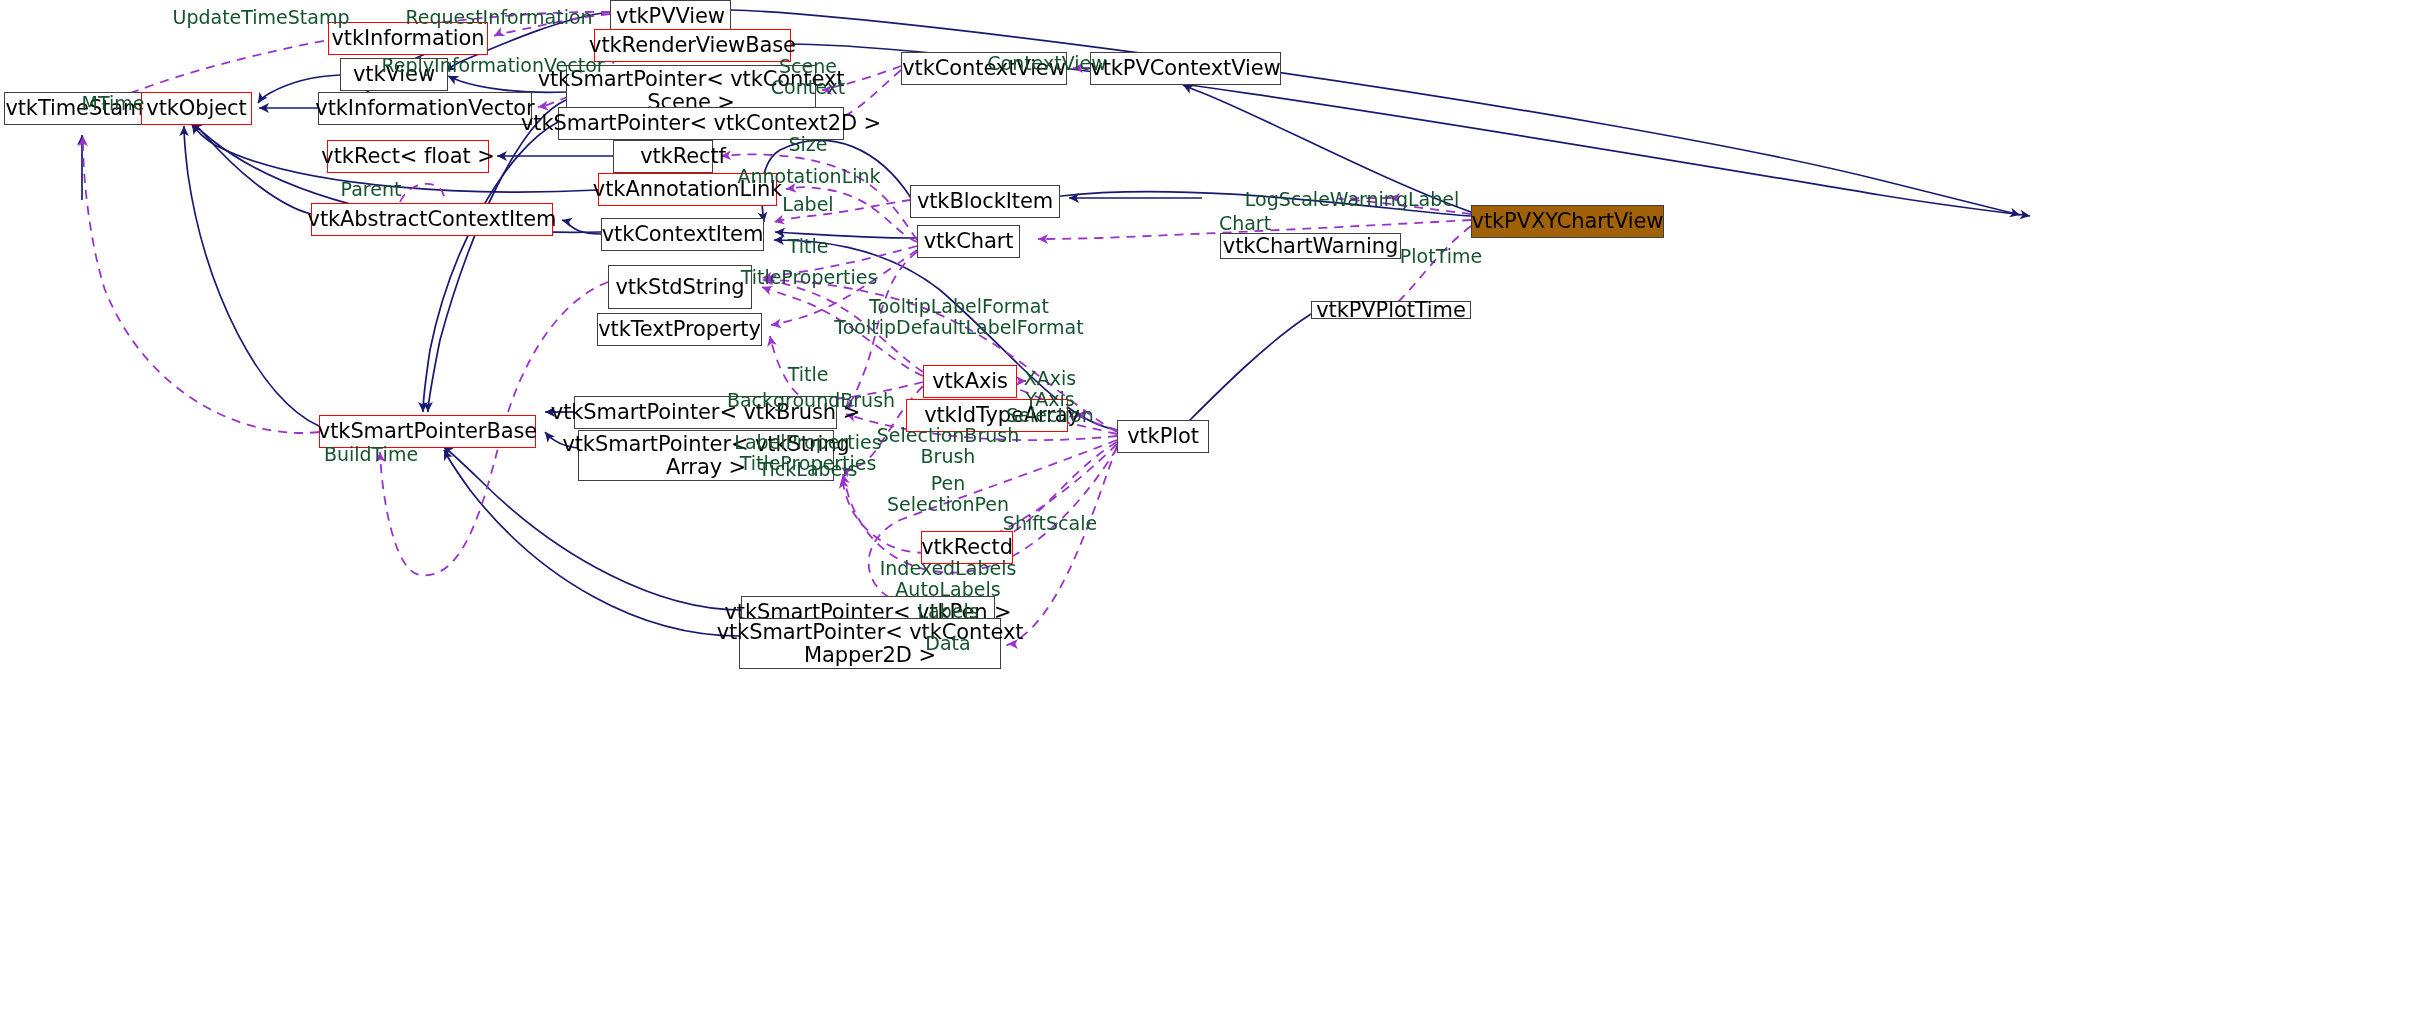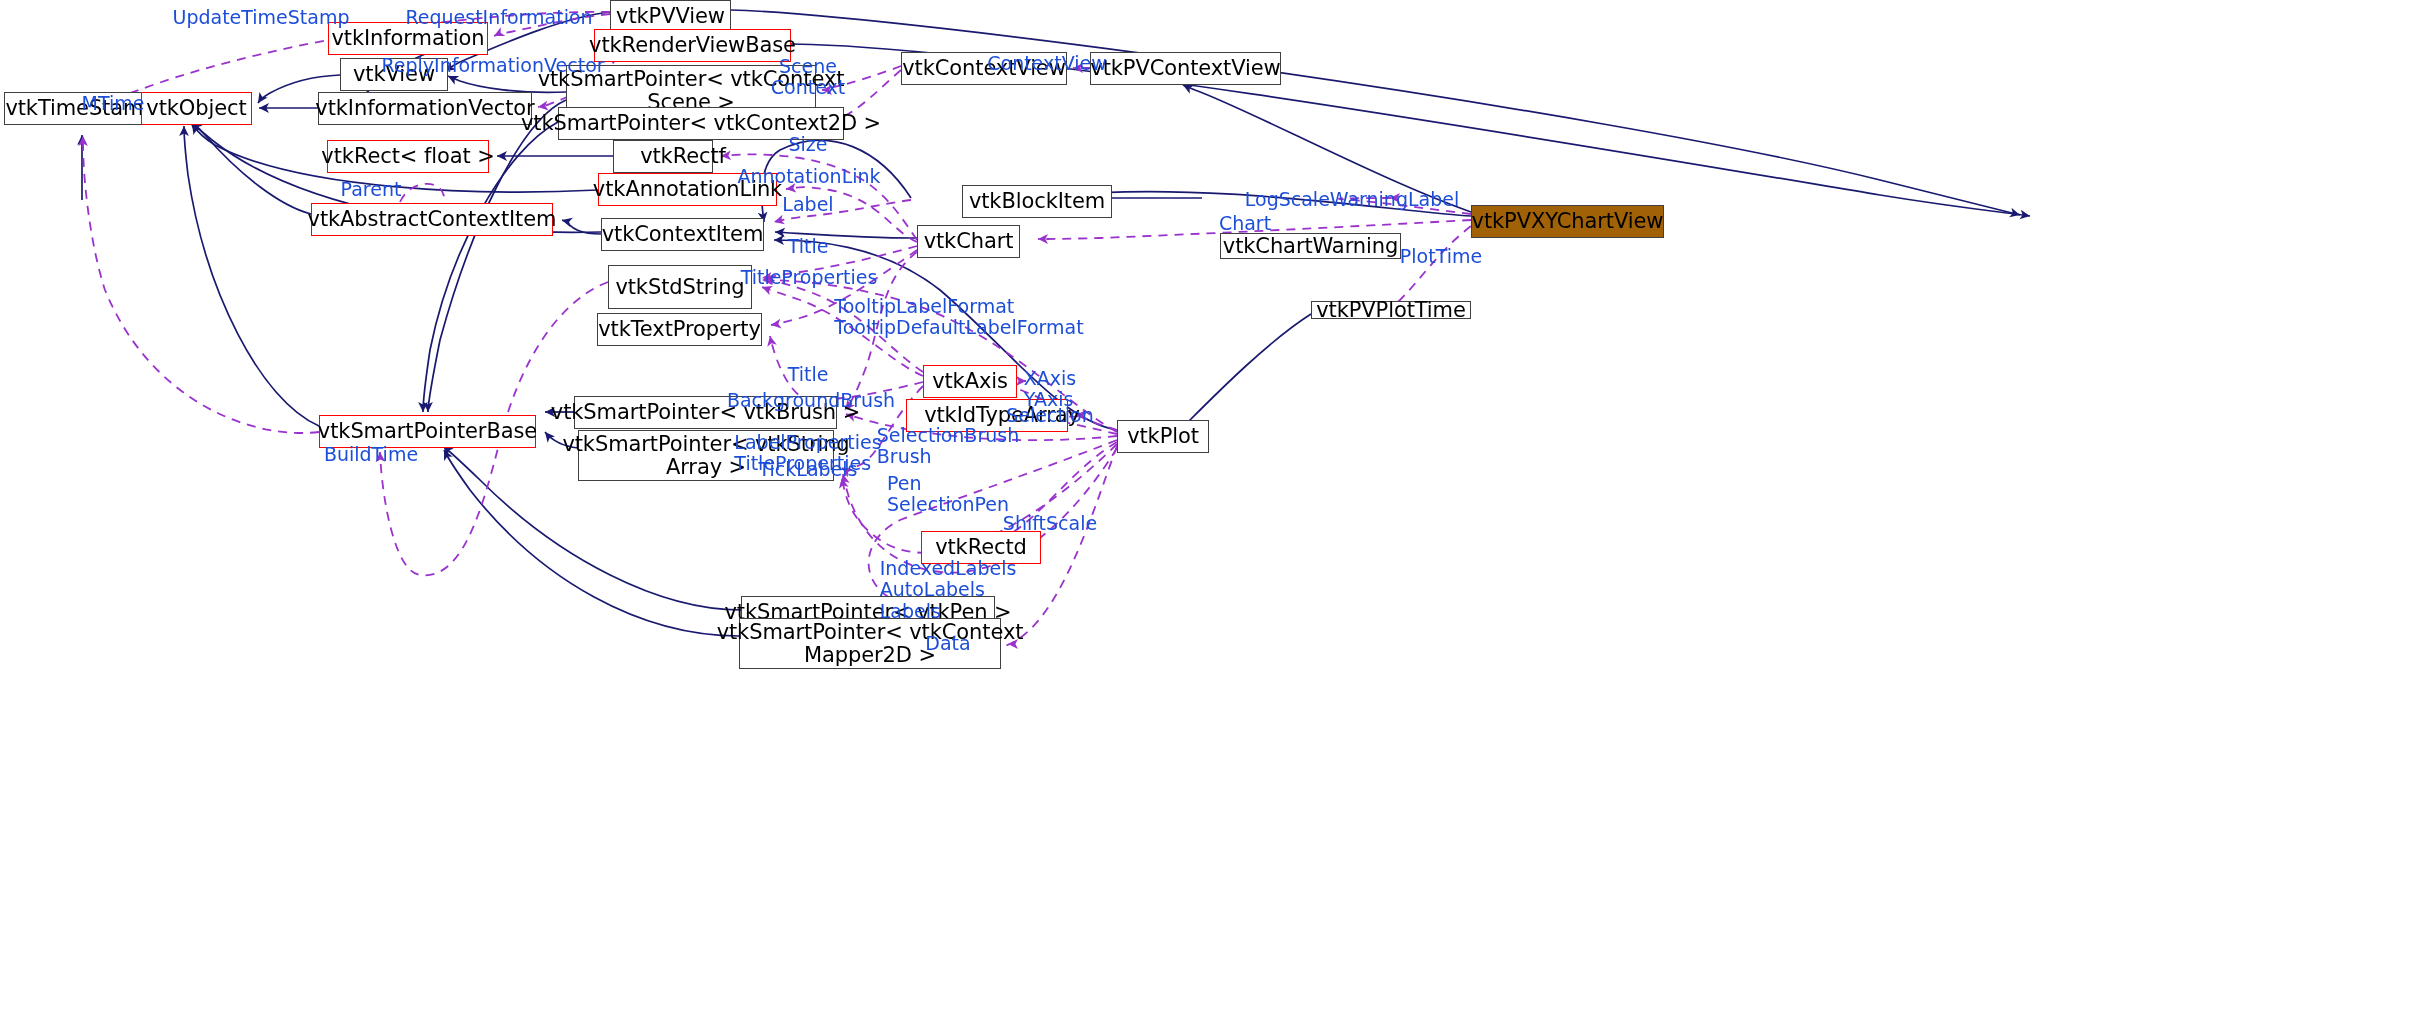--- a/index.html
+++ b/index.html
@@ -27,24 +27,24 @@
     line-height:1.06;
     white-space:pre;
     letter-spacing:-0.1px;
     z-index:5;
   }
   .node.red{border:1px solid #ff0000;}
   .node.cur{background:#a16207;border:1px solid #404040;}
   .elabel{
     position:absolute;
     font-size:19px;
-    color:#1d4ed8;
+    color:#14532d;
     line-height:1.12;
     white-space:pre;
-    text-align:left;
+    text-align:center;
     z-index:6;
     transform:translateX(-50%);
   }
 </style>
 </head>
 <body>
 
 <div id="canvas">
 
   <svg class="edges" viewBox="0 0 2417 1013" preserveAspectRatio="none">
@@ -201,25 +201,25 @@
       <div class="node" style="left: 601px; top: 218px; width: 163px; height: 33px;">vtkContextItem</div>
       <div class="node" style="left: 608px; top: 265px; width: 144px; height: 44px;">vtkStdString</div>
       <div class="node" style="left: 597px; top: 313px; width: 165px; height: 33px;">vtkTextProperty</div>
       <div class="node" style="left: 574px; top: 396px; width: 263px; height: 33px;">vtkSmartPointer&lt; vtkBrush &gt;</div>
       <div class="node" style="left: 578px; top: 430px; width: 256px; height: 51px;">vtkSmartPointer&lt; vtkString
 Array &gt;</div>
       <div class="node" style="left: 741px; top: 596px; width: 254px; height: 33px;">vtkSmartPointer&lt; vtkPen &gt;</div>
       <div class="node" style="left: 739px; top: 618px; width: 262px; height: 51px;">vtkSmartPointer&lt; vtkContext
 Mapper2D &gt;</div>
       <div class="node" style="left: 901px; top: 52px; width: 166px; height: 33px;">vtkContextView</div>
-      <div class="node" style="left: 962px; top: 185px; width: 150px; height: 33px;">vtkBlockItem</div>
+      <div class="node" style="left: 910px; top: 185px; width: 150px; height: 33px;">vtkBlockItem</div>
       <div class="node" style="left: 917px; top: 225px; width: 103px; height: 33px;">vtkChart</div>
       <div class="node red" style="left: 923px; top: 365px; width: 94px; height: 33px;">vtkAxis</div>
       <div class="node red" style="left: 906px; top: 399px; width: 162px; height: 33px; padding-left: 30px;">vtkIdTypeArray</div>
-      <div class="node red" style="left: 921px; top: 531px; width: 120px; height: 33px;">vtkRectd</div>
+      <div class="node red" style="left: 921px; top: 531px; width: 92px; height: 33px;">vtkRectd</div>
       <div class="node" style="left: 1117px; top: 420px; width: 92px; height: 33px;">vtkPlot</div>
       <div class="node" style="left: 1090px; top: 52px; width: 191px; height: 33px;">vtkPVContextView</div>
       <div class="node" style="left: 1220px; top: 185px; width: 181px; height: 26px; margin-top: 48px;">vtkChartWarning</div>
       <div class="node" style="left: 1311px; top: 301px; width: 160px; height: 18px;">vtkPVPlotTime</div>
       <div class="node cur" style="left: 1471px; top: 205px; width: 193px; height: 33px;">vtkPVXYChartView</div>
     </div>
 
   <div id="labels-layer">
       <div class="elabel" style="left: 261px; top: 7px;">UpdateTimeStamp</div>
       <div class="elabel" style="left: 499px; top: 7px;">RequestInformation</div>

